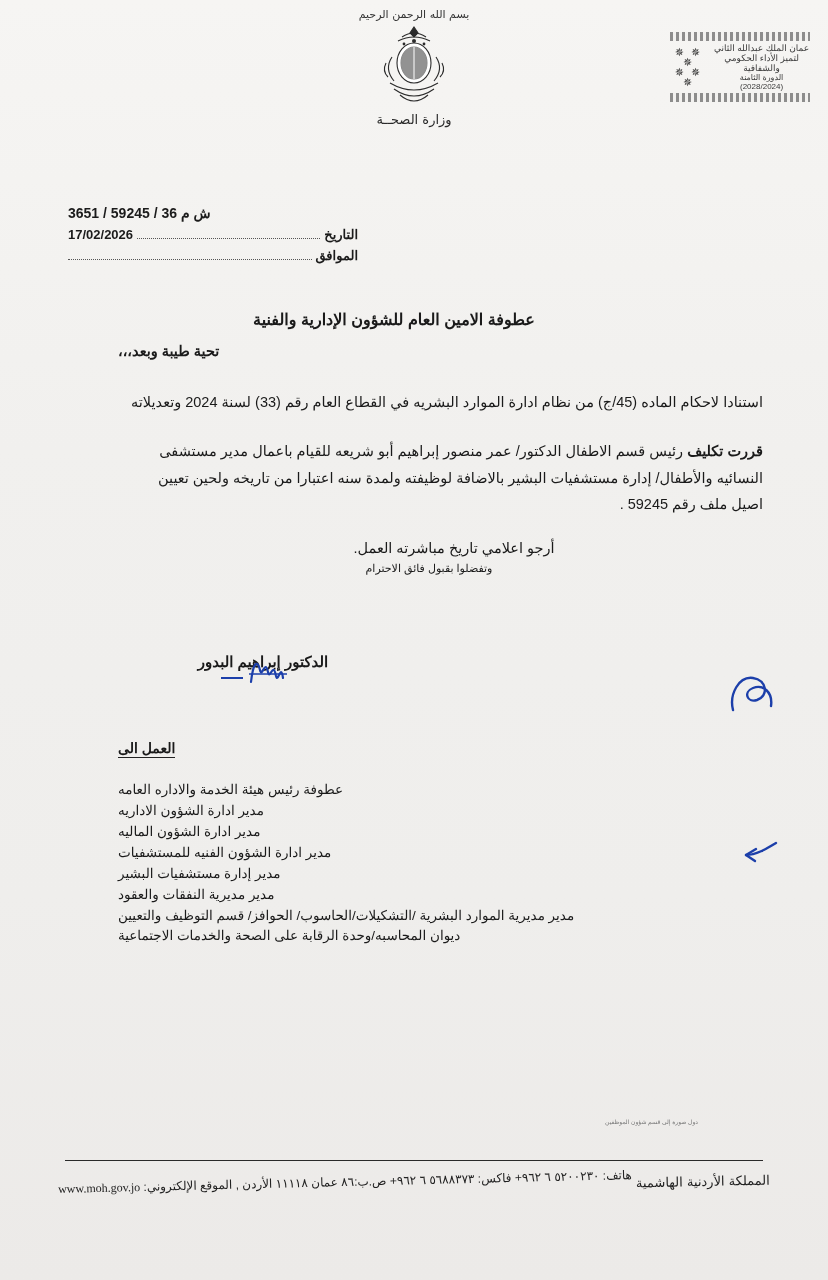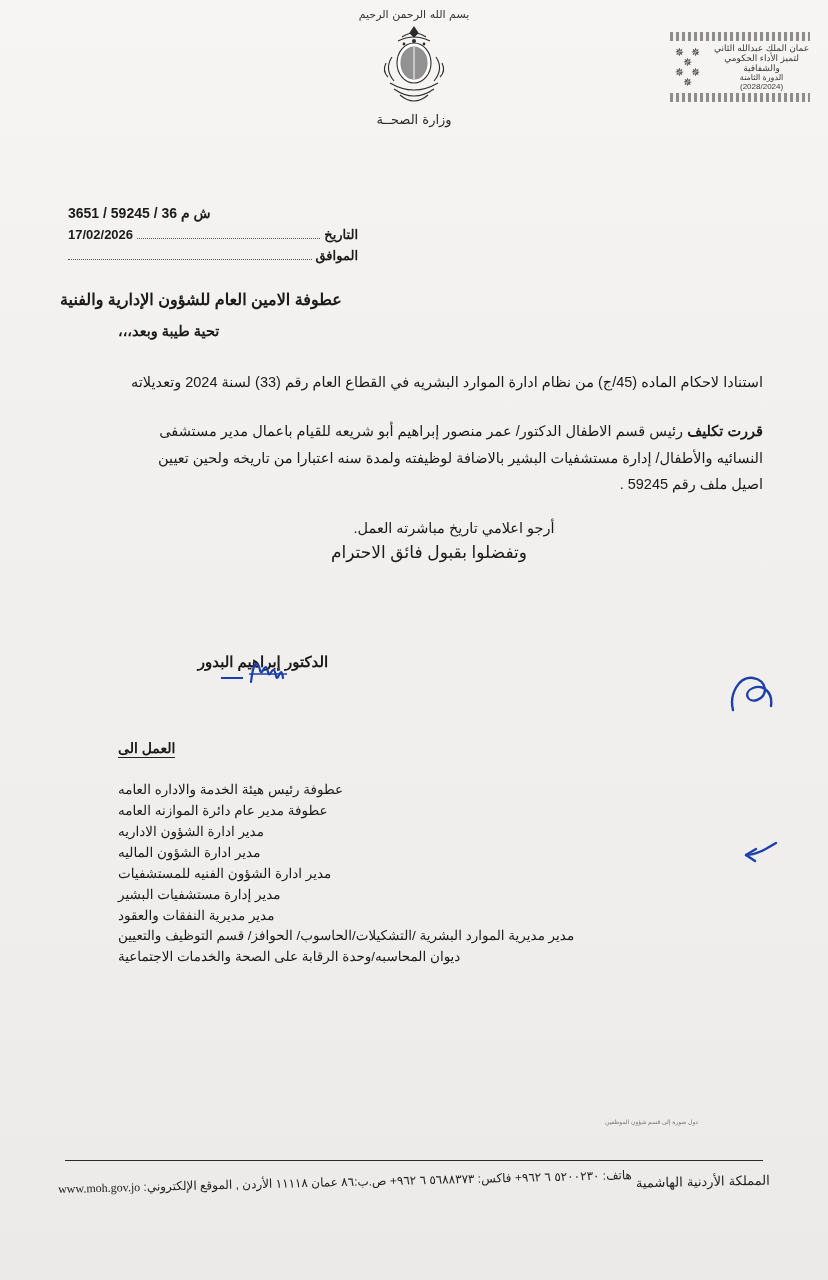--- a/index.html
+++ b/index.html
@@ -123,23 +123,24 @@
     position: absolute;
     top: 290px;
     right: 60px;
     left: 60px;
     direction: rtl;
     text-align: right;
   }
   .addressee {
     font-size: 16px;
     font-weight: bold;
-    text-align: left;
+    text-align: center;
     margin-right: 40px;
     margin-bottom: 14px;
+    margin-top: 20px;
   }
   .greeting {
     font-size: 14.5px;
     font-weight: bold;
     text-align: left;
     padding-left: 58px;
     margin-bottom: 30px;
   }
   .para {
     font-size: 14.5px;
@@ -150,21 +151,21 @@
   .para.p1 { padding-right: 5px; padding-left: 45px; }
   .para.p2 { padding-right: 5px; padding-left: 95px; }
   .para b { font-weight: bold; }
   .req {
     font-size: 14.5px;
     text-align: center;
     padding-left: 80px;
     margin-bottom: 6px;
   }
   .closing {
-    font-size: 17px;
+    font-size: 11px;
     text-align: center;
     padding-left: 30px;
   }
 
   
   .sign {
     position: absolute;
     top: 615px;
     right: 430px;
     width: 270px;
@@ -379,21 +380,20 @@
       <svg viewBox="0 0 45 35" width="45" height="35" aria-hidden="true">
         <path d="M38 8 C28 14, 18 20, 8 20" stroke="#1c3faa" stroke-width="2.4" fill="none" stroke-linecap="round"></path>
         <path d="M8 20 L18 14 M8 20 L17 26" stroke="#1c3faa" stroke-width="2.4" fill="none" stroke-linecap="round"></path>
       </svg>
     </div>
 
     <div class="copies">
       <div class="hdr"><span>العمل الى</span></div>
       <ul>
         <li>عطوفة رئيس هيئة الخدمة والاداره العامه</li>
-        <li>عطوفة مدير عام دائرة الموازنه العامه</li>
         <li>مدير ادارة الشؤون الاداريه</li>
         <li>مدير ادارة الشؤون الماليه</li>
         <li>مدير ادارة الشؤون الفنيه للمستشفيات</li>
         <li>مدير إدارة مستشفيات البشير</li>
         <li>مدير مديرية النفقات والعقود</li>
         <li>مدير مديرية الموارد البشرية /التشكيلات/الحاسوب/ الحوافز/ قسم التوظيف والتعيين</li>
         <li>ديوان المحاسبه/وحدة الرقابة على الصحة والخدمات الاجتماعية</li>
       </ul>
     </div>
 

